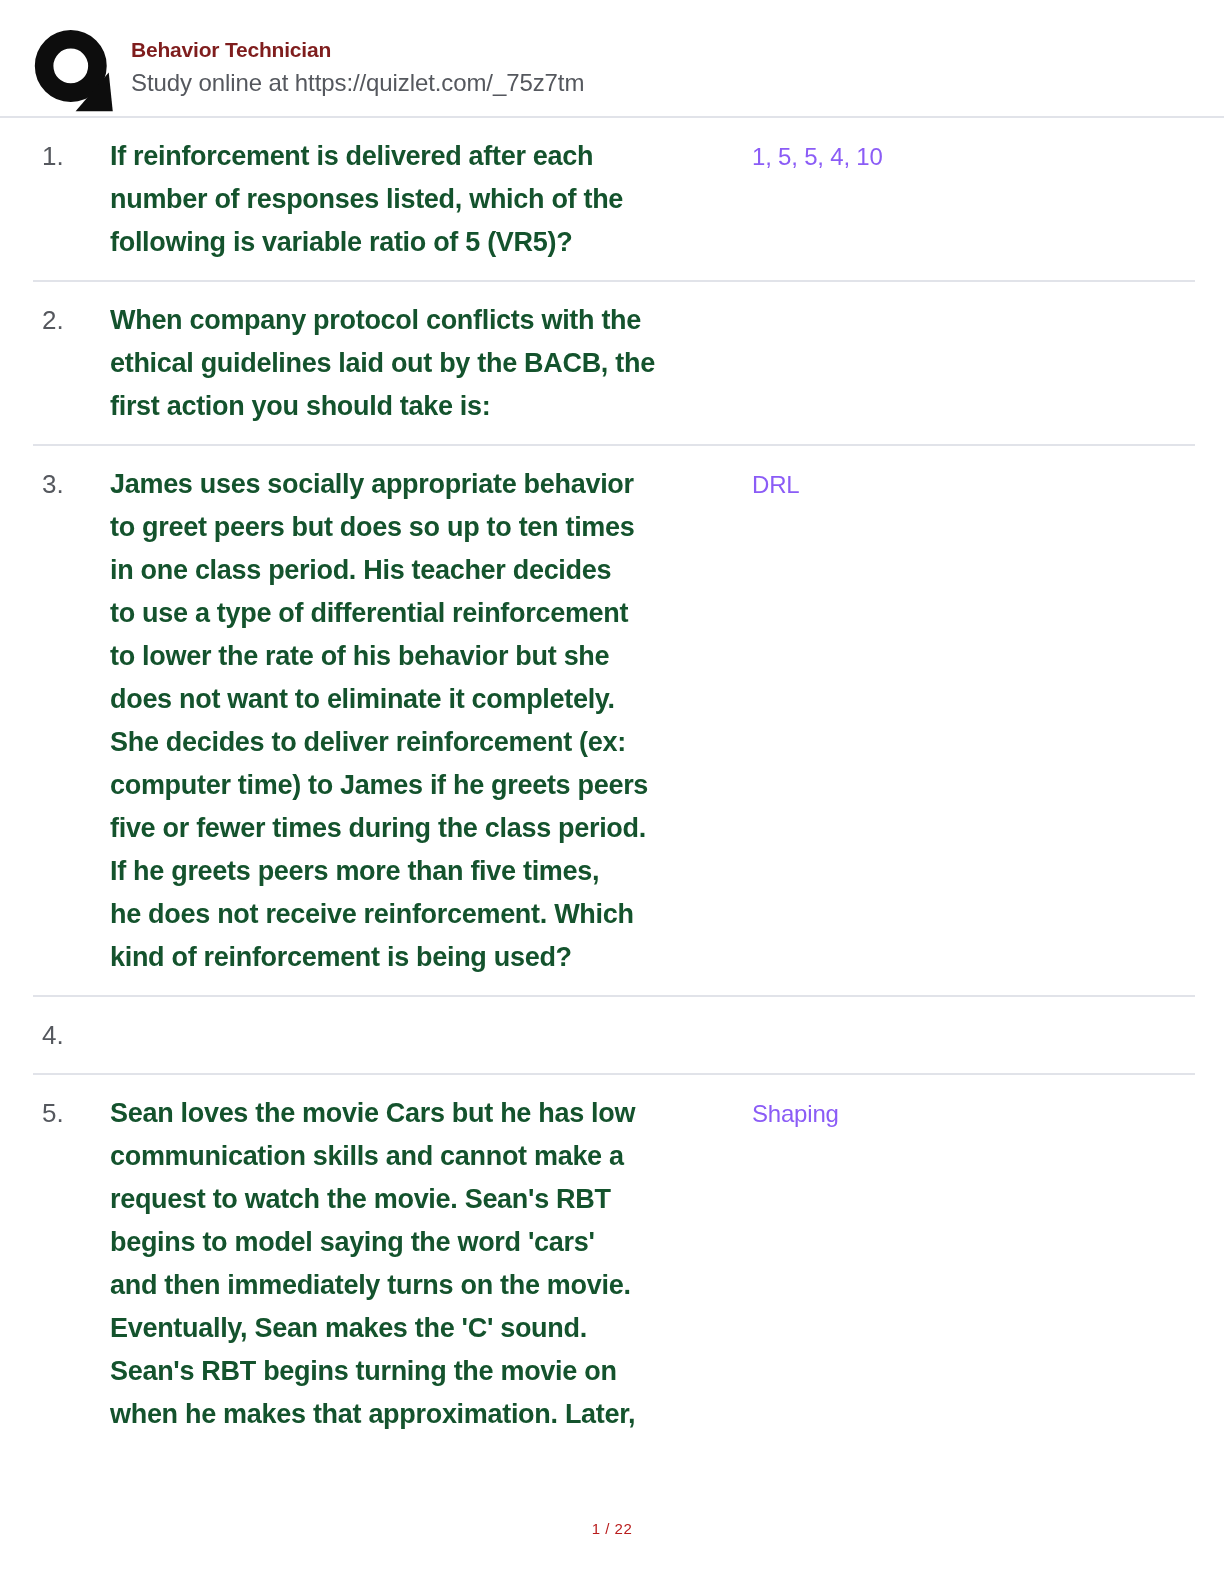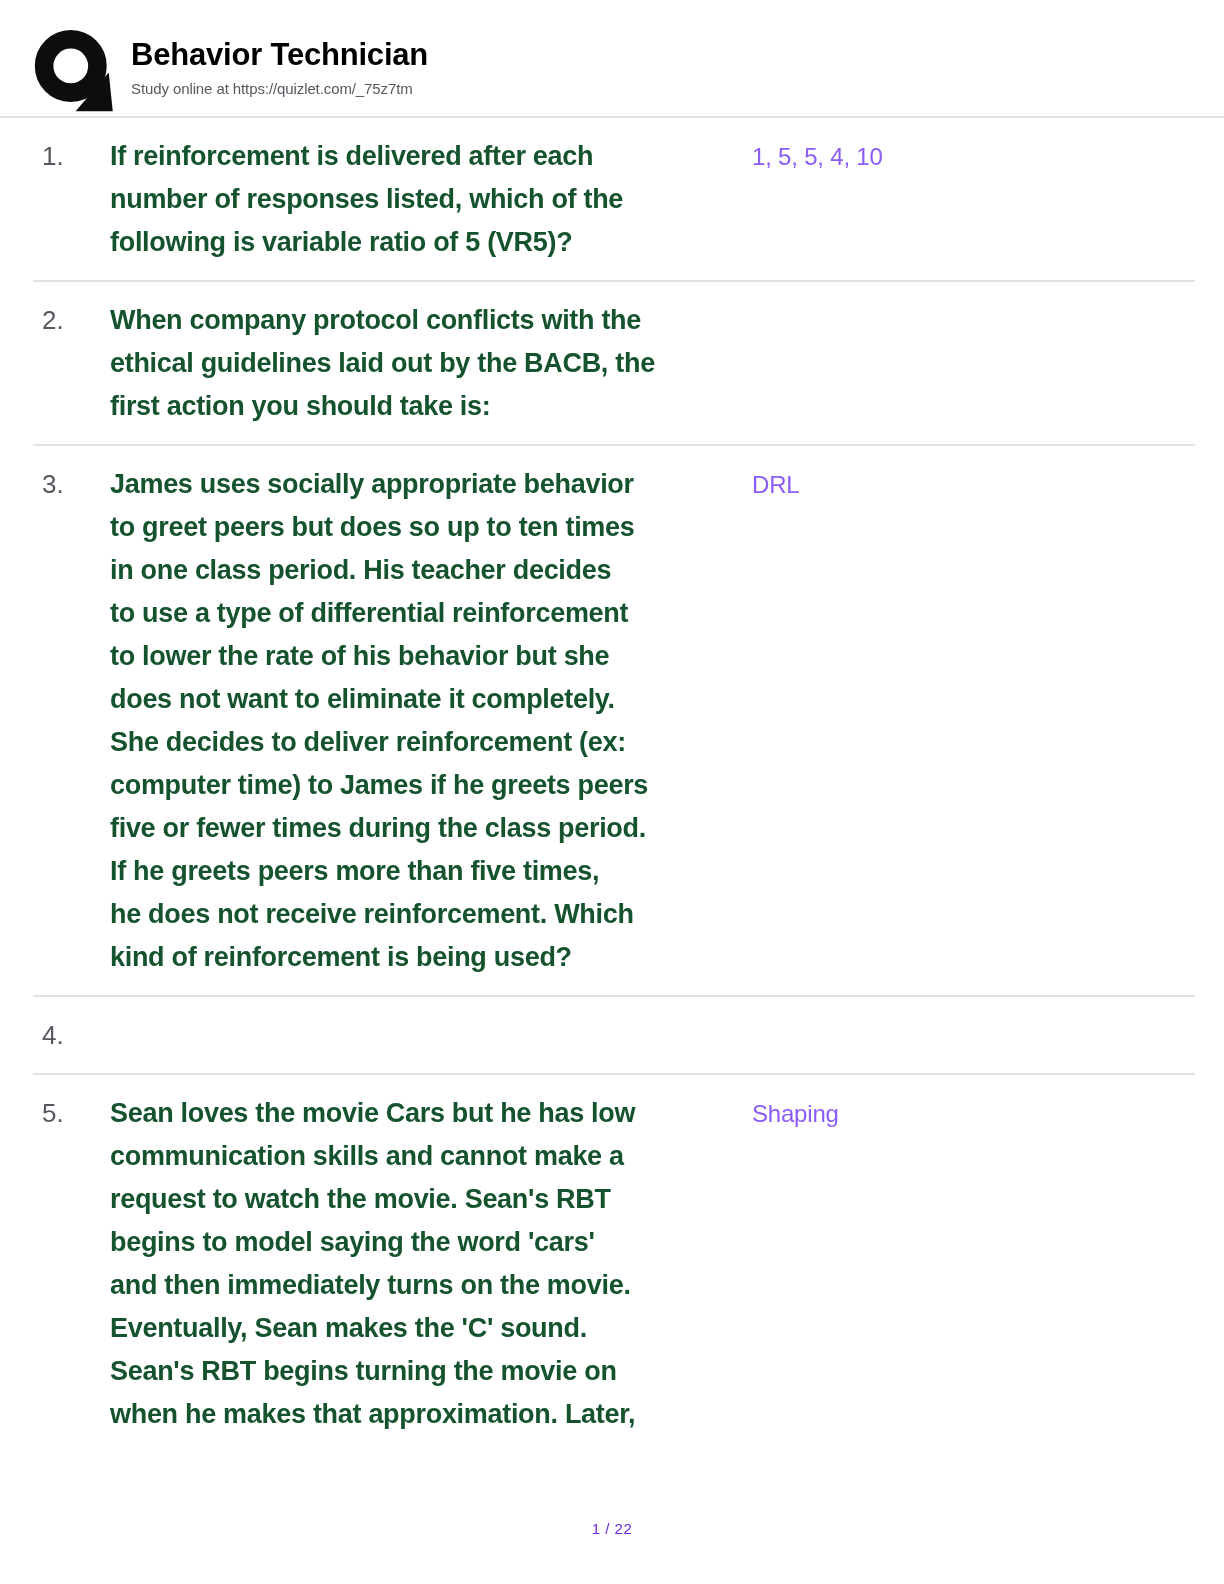--- a/index.html
+++ b/index.html
@@ -27,29 +27,29 @@
   .logo {
     width: 82px;
     height: 84px;
     flex: 0 0 82px;
     margin-right: 16px;
   }
   .header-text {
     padding-top: 10px;
   }
   .doc-title {
-    font-size: 31px;
+    font-size: 21px;
     font-weight: 600;
-    color: #000000;
+    color: #7f1d1d;
     line-height: 1.1;
     letter-spacing: -0.2px;
   }
   .doc-subtitle {
     margin-top: 8px;
-    font-size: 15px;
+    font-size: 24px;
     font-weight: 400;
     color: #55585e;
     letter-spacing: -0.1px;
   }
   
   .qa-list {
     padding: 0 29px 0 33px;
   }
   .qa-row {
     display: grid;
@@ -87,21 +87,21 @@
   }
   
   .footer {
     position: absolute;
     left: 0;
     right: 0;
     bottom: 47px;
     text-align: center;
     font-size: 15px;
     font-weight: 400;
-    color: #6d28d9;
+    color: #b91c1c;
     letter-spacing: 0.5px;
   }
 </style>
 </head>
 <body>
 
 <div class="page">
 
   <div class="header">
     <div class="logo">

